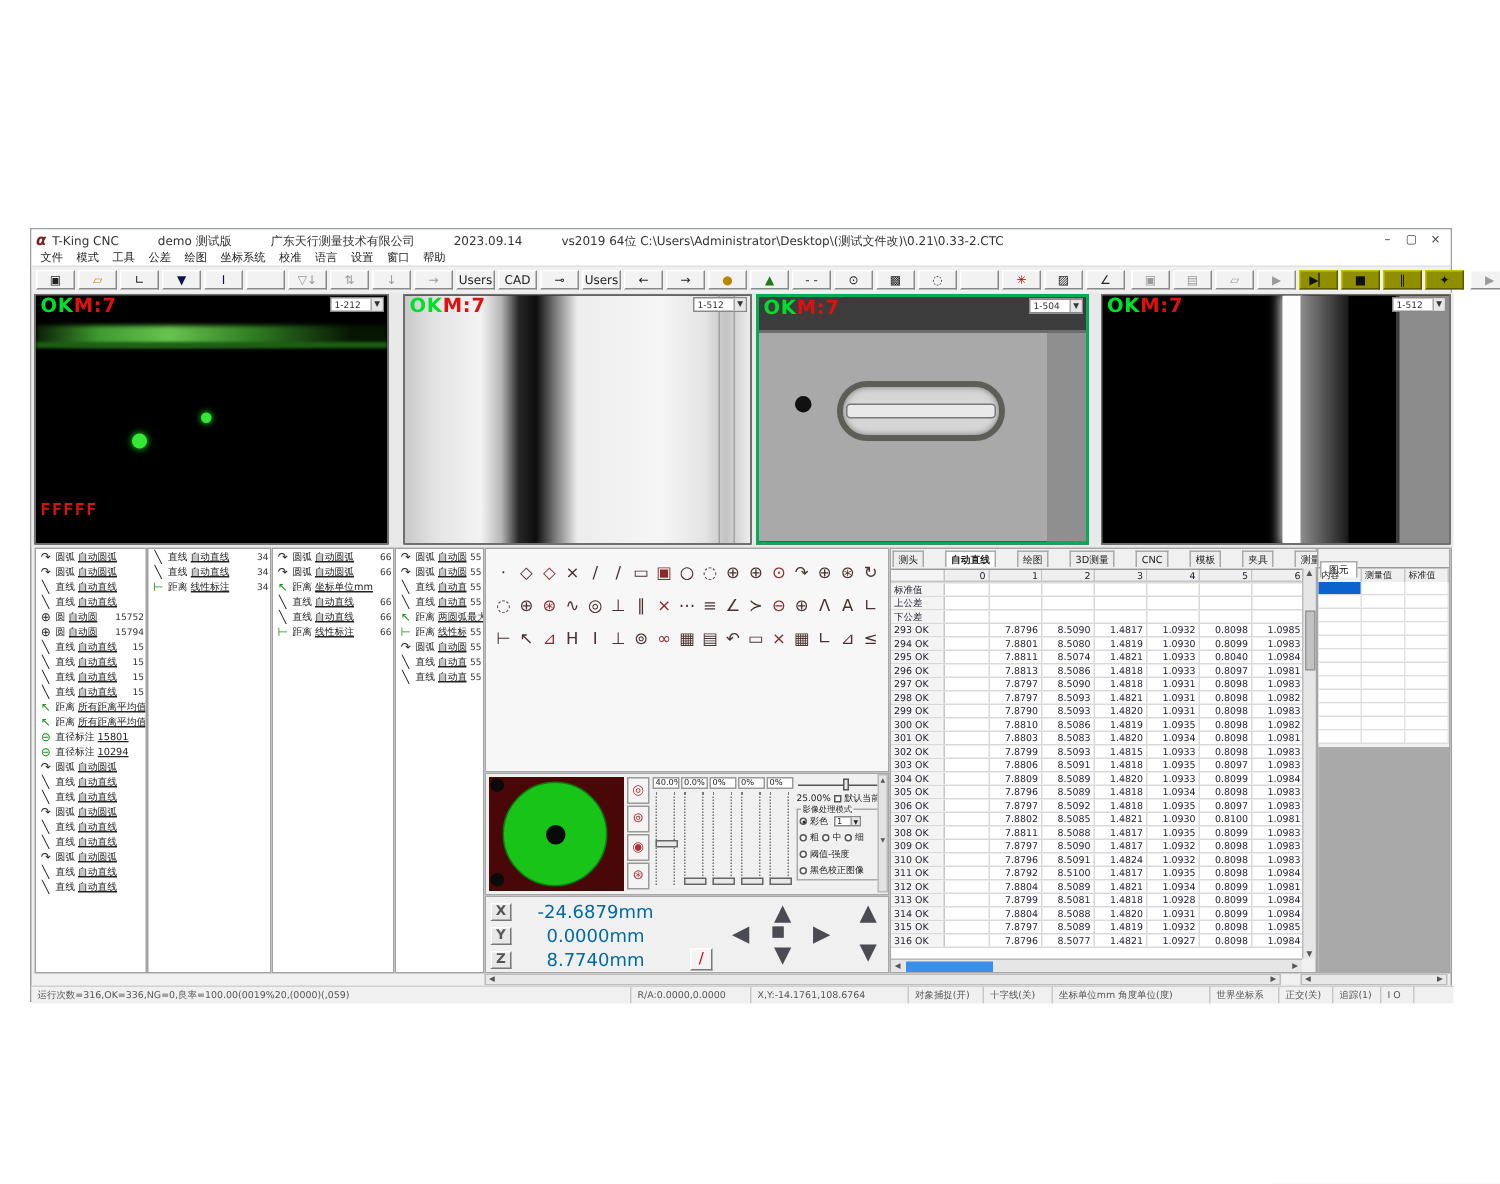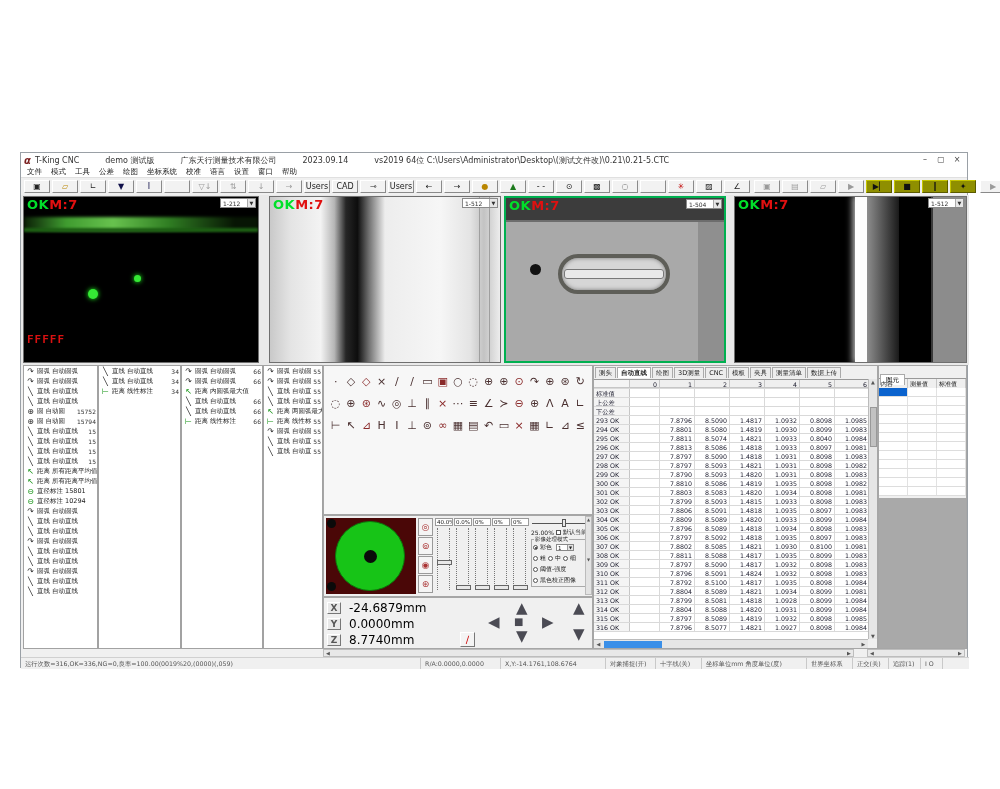--- a/index.html
+++ b/index.html
@@ -73,21 +73,21 @@
   .cam4right{position:absolute;right:0;top:0;width:15%;height:100%;background:#8c8c8c;
     border-left:2px solid #3a3a3a;}
   
   .lower{position:absolute;top:212px;left:0;width:948px;height:284px;}
   .listcol{position:absolute;top:0;height:284px;background:#fff;border:1px solid #a2a2a2;overflow:hidden;}
   .lrow{height:10px;display:flex;align-items:center;gap:2px;padding-left:2px;white-space:nowrap;
     overflow:hidden;}
   .lrow .ic{width:9px;font-size:8px;color:#222;text-align:center;flex:none;}
   .lrow .ic.g{color:#169416;}
   .lrow .ty{font-size:6.5px;color:#222;flex:none;}
-  .lrow .me{font-size:6.5px;color:#222;overflow:hidden;}
+  .lrow .me{font-size:6.5px;color:#222;overflow:hidden;text-decoration:underline;}
   .lrow .id{font-size:6px;color:#333;margin-left:auto;padding-right:1px;}
   
   .palette{position:absolute;left:302px;top:0;width:270px;height:150px;background:#f7f7f7;
     border:1px solid #a6a6a6;}
   .prow{display:flex;gap:4px;padding:9px 6px 0 6px;font-size:11px;color:#4a3030;}
   .prow span{width:12px;text-align:center;}
   
   .lightp{position:absolute;left:302px;top:150px;width:270px;height:82px;background:#f0f0f0;
     border:1px solid #a6a6a6;font-size:6px;color:#222;}
   .ringbox{position:absolute;left:2px;top:2px;width:90px;height:76px;background:#4a0707;}
@@ -122,32 +122,32 @@
   .minidd .v{flex:1;padding-left:1px;}
   .minidd .a{width:6px;background:#e4e4e4;border-left:1px solid #999;font-size:4px;text-align:center;}
   .lvs{position:absolute;right:0;top:0;width:7px;height:79px;background:#e3e3e3;border:1px solid #bbb;
     font-size:4px;text-align:center;color:#555;}
   
   .dro{position:absolute;left:302px;top:232px;width:270px;height:52px;background:#f0f0f0;
     border:1px solid #a6a6a6;}
   .axrow{position:absolute;left:3px;display:flex;align-items:center;gap:8px;}
   .axbox{width:14px;height:12px;border:1px solid;border-color:#fff #777 #777 #fff;background:#e8e8e8;
     color:#555;font-size:9px;font-weight:bold;text-align:center;line-height:11px;}
-  .axval{width:96px;text-align:left;font-size:12px;color:#000000;}
+  .axval{width:96px;text-align:center;font-size:12px;color:#0369a1;}
   .zbtn{position:absolute;left:136px;top:34px;width:15px;height:15px;border:1px solid;
     border-color:#fff #777 #777 #fff;background:#f4f4f4;color:#c00;font-size:10px;text-align:center;
     line-height:14px;}
   .arrcross{position:absolute;left:162px;top:4px;width:76px;height:44px;color:#4b4b54;}
   .arrcross span{position:absolute;font-size:15px;line-height:12px;}
   .arrud{position:absolute;left:246px;top:4px;width:20px;height:44px;color:#4b4b54;}
   .arrud span{position:absolute;left:3px;font-size:15px;line-height:12px;}
   
   .dtable{position:absolute;left:572px;top:0;width:285px;height:284px;background:#f0f0f0;
     border:1px solid #a6a6a6;}
-  .dtabs{height:12px;display:flex;gap:1px;padding:1px 0 0 1px;font-size:6.5px;color:#222;}
+  .dtabs{height:12px;display:flex;gap:14px;padding:1px 0 0 1px;font-size:6.5px;color:#222;}
   .dtab{border:1px solid #aaa;border-bottom:none;background:#ededed;padding:0 3px;line-height:10px;
     white-space:nowrap;}
   .dtab.on{background:#fff;font-weight:bold;}
   .grid{position:absolute;left:0;top:13px;right:9px;bottom:9px;background:#fff;overflow:hidden;
     border-top:1px solid #999;}
   .grow{display:flex;height:9px;border-bottom:1px solid #d9d9d9;}
   .gc{flex:none;font-size:6.3px;color:#223;border-right:1px solid #d9d9d9;overflow:hidden;
     text-align:right;padding-right:2px;line-height:9px;}
   .gc.h{background:#efefef;border-right:1px solid #c6c6c6;border-bottom:1px solid #c6c6c6;}
   .gc.rh{width:36px;text-align:left;padding-left:2px;background:#f4f4f4;
@@ -189,21 +189,21 @@
 <body>
 
 <div class="window">
 
   <div class="titlebar">
     <span class="tlogo">α</span>
     <span class="tseg">T-King   CNC</span>
     <span class="tseg">demo  测试版</span>
     <span class="tseg">广东天行测量技术有限公司</span>
     <span class="tseg">2023.09.14</span>
-    <span class="tseg">vs2019 64位   C:\Users\Administrator\Desktop\(测试文件改)\0.21\0.21-5.CTC</span>
+    <span class="tseg">vs2019 64位   C:\Users\Administrator\Desktop\(测试文件改)\0.21\0.33-2.CTC</span>
     <span class="winbtns">
       <span class="winbtn">–</span>
       <span class="winbtn">▢</span>
       <span class="winbtn">×</span>
     </span>
   </div>
 
   <div class="menubar" id="menubar">
       <span>文件</span>
       <span>模式</span>
@@ -459,21 +459,21 @@
         </div>
         <div class="lrow">
           <span class="ic">↷</span>
           <span class="ty">圆弧</span>
           <span class="me">自动圆弧</span>
           <span class="id">66</span>
         </div>
         <div class="lrow">
           <span class="ic g">↖</span>
           <span class="ty">距离</span>
-          <span class="me">内圆弧最大值</span>
+          <span class="me">坐标单位mm</span>
         </div>
         <div class="lrow">
           <span class="ic">╲</span>
           <span class="ty">直线</span>
           <span class="me">自动直线</span>
           <span class="id">66</span>
         </div>
         <div class="lrow">
           <span class="ic">╲</span>
           <span class="ty">直线</span>

